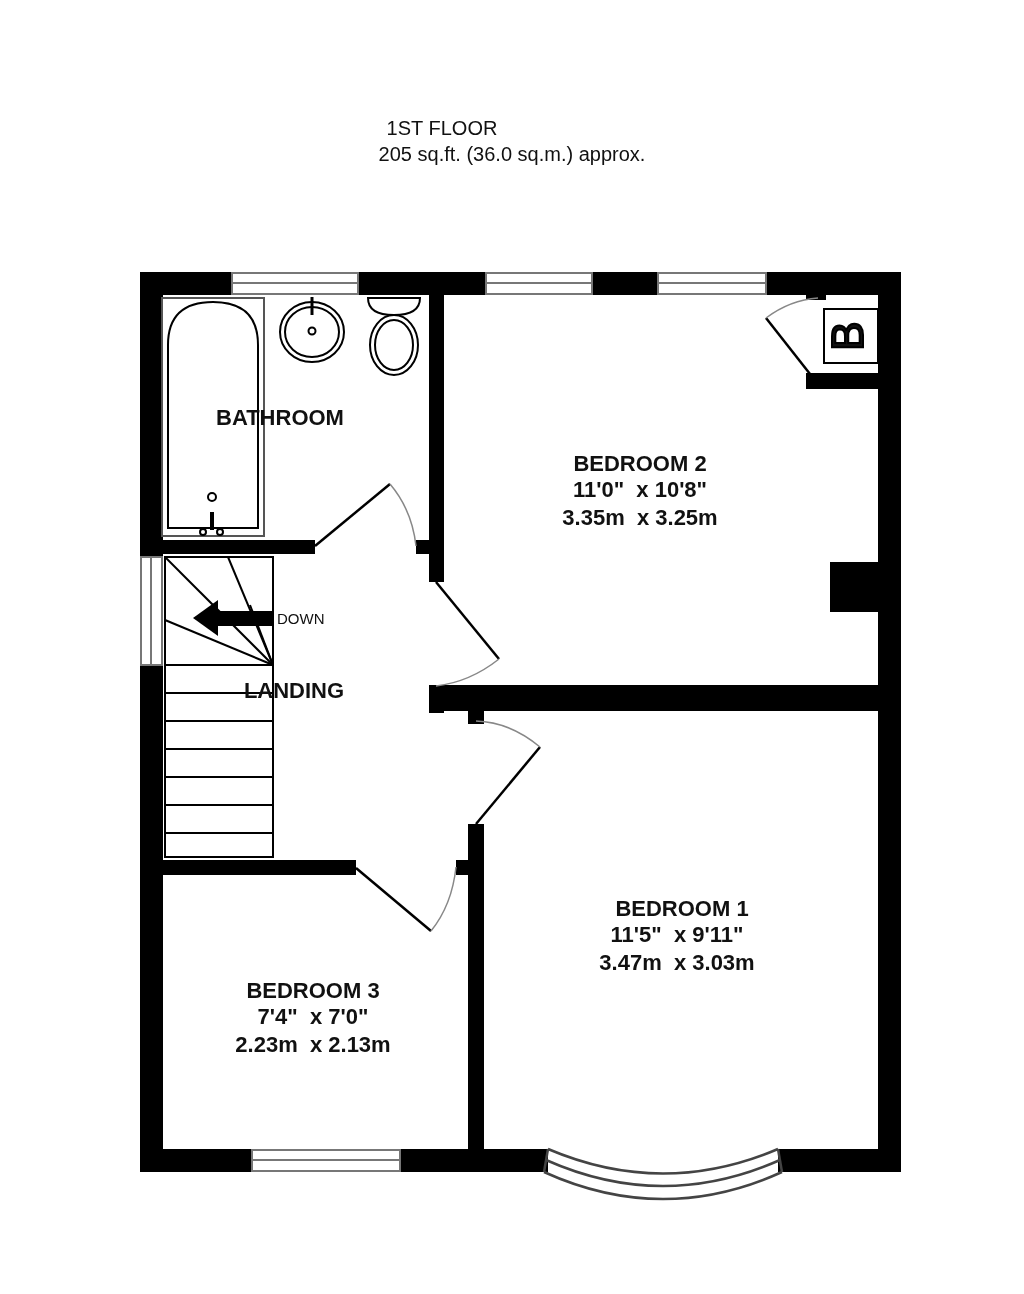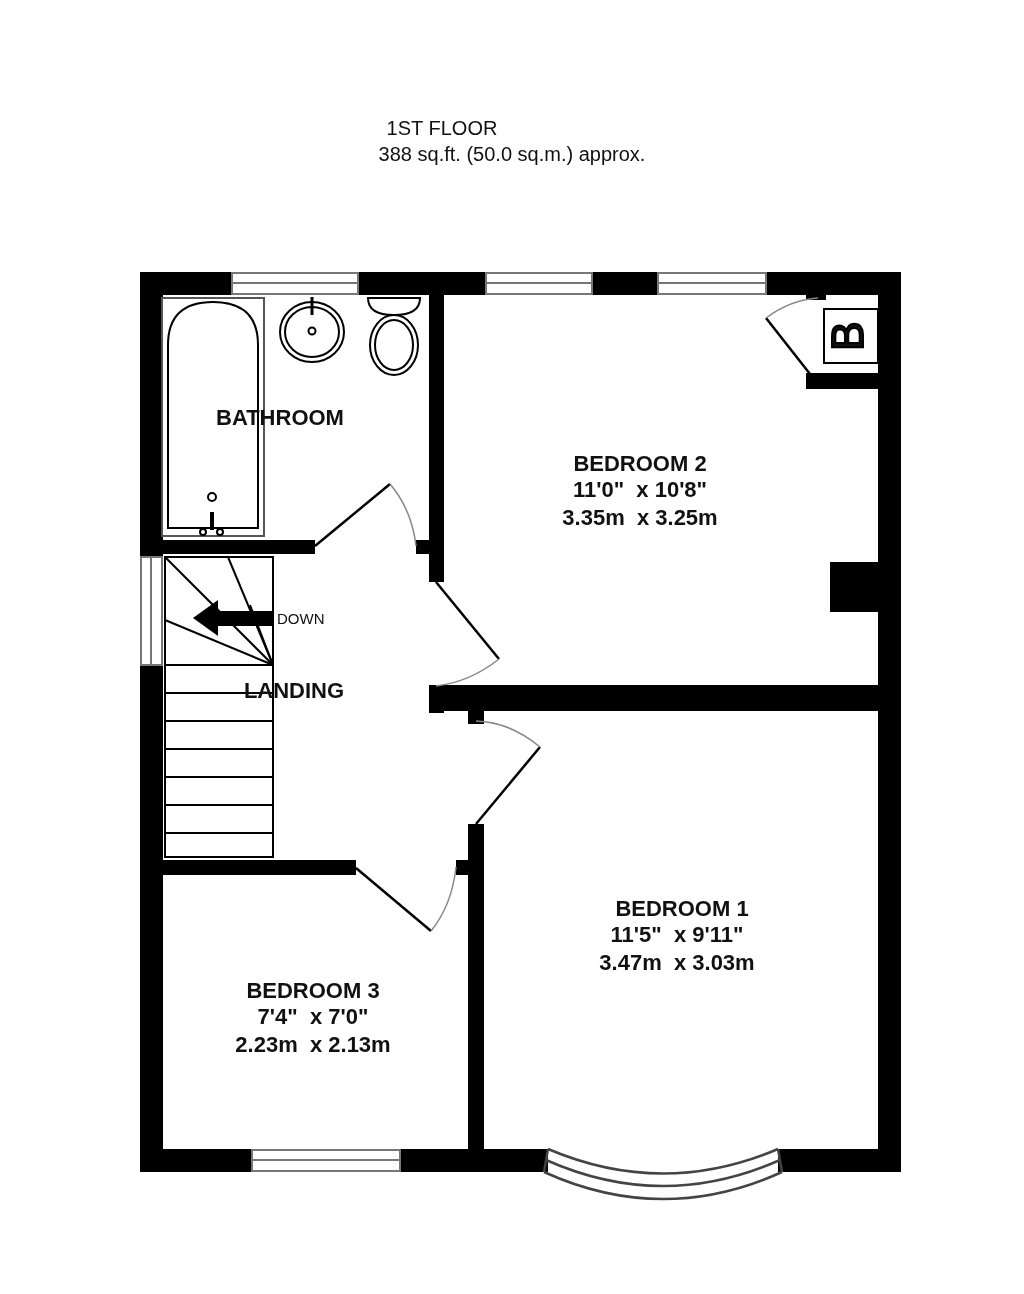--- a/index.html
+++ b/index.html
@@ -8,21 +8,21 @@
   #floor-title { top:116px; left:-70px; }
   #floor-area { top:142px; left:0px; }
   svg { position:absolute; left:0; top:0; }
   .lbl { font-family:"Liberation Sans", sans-serif; font-weight:bold; fill:#111; }
   .sm { font-family:"Liberation Sans", sans-serif; fill:#111; }
 </style>
 </head>
 <body>
 
 <div class="hdr" id="floor-title">1ST FLOOR</div>
-<div class="hdr" id="floor-area">388 sq.ft. (50.0 sq.m.) approx.</div>
+<div class="hdr" id="floor-area">205 sq.ft. (36.0 sq.m.) approx.</div>
 
 <svg width="1024" height="1294" viewBox="0 0 1024 1294">
 
   <g fill="#000">
 
     <rect x="140" y="272" width="92" height="23"></rect>
     <rect x="358" y="272" width="128" height="23"></rect>
     <rect x="592" y="272" width="66" height="23"></rect>
     <rect x="766" y="272" width="135" height="23"></rect>
 

